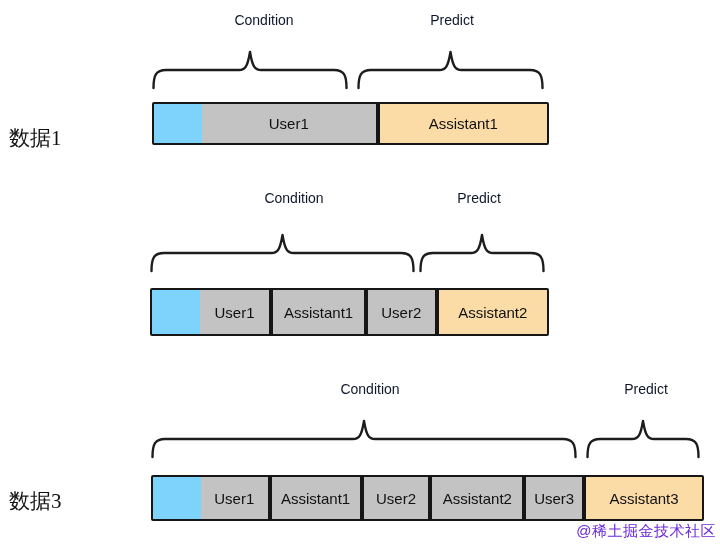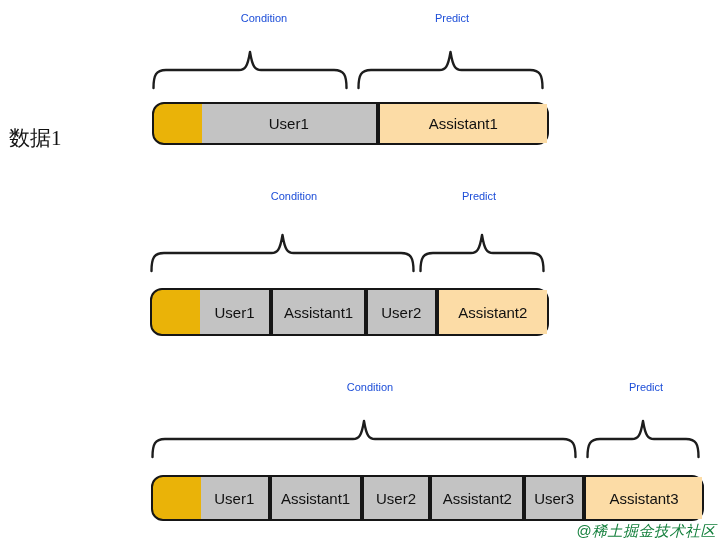--- a/index.html
+++ b/index.html
@@ -21,22 +21,22 @@
     font-family:"Liberation Serif", serif;
     font-size:21px;
     color:#111111;
     white-space:nowrap;
   }
   .bar{
     position:absolute;
     display:flex;
     box-sizing:border-box;
     border:2px solid #161616;
-    border-radius:12px;
-    background:#eab308;
+    border-radius:2px;
+    background:#7dd3fc;
     padding-left:48px;
   }
   .segment{
     box-sizing:border-box;
     display:flex;
     align-items:center;
     justify-content:center;
     font-size:15px;
     color:#111111;
     white-space:nowrap;
@@ -52,33 +52,32 @@
   .brace path{
     fill:none;
     stroke:#1d1d1d;
     stroke-width:2.4;
     stroke-linecap:round;
     stroke-linejoin:round;
   }
   .group-label{
     position:absolute;
     transform:translateX(-50%);
-    font-size:11px;
-    color:#1d4ed8;
+    font-size:14px;
+    color:#0f172a;
     white-space:nowrap;
   }
   .watermark{
     position:absolute;
     right:4px;
     bottom:4px;
     font-size:15px;
-    color:#15803d;
+    color:#6d28d9;
     letter-spacing:0.5px;
     white-space:nowrap;
-    font-style:italic;
   }
 </style>
 </head>
 <body>
 
 <div id="canvas">
   <span class="watermark">@稀土掘金技术社区</span>
 <div class="row-label" style="top: 124px;">数据1</div>
     <div class="group-label" style="left: 264px; top: 12px;">Condition</div>
     <div class="group-label" style="left: 452px; top: 12px;">Predict</div>
@@ -99,20 +98,21 @@
     </svg>
     <svg class="brace" width="126" height="42" viewBox="0 0 126 42" style="left: 419px; top: 231px;">
       <path d="M1.5 40 C1.5 27 4 22 14 22 L52 22 C58 22 60.5 19 63 4 C65.5 19 68 22 74 22 L112 22 C122 22 124.5 27 124.5 40"></path>
     </svg>
     <div class="bar" style="left: 150px; top: 288px; width: 399px; height: 48px; border-color: rgb(22, 22, 22);">
       <div class="segment" style="width: 79px; background: rgb(195, 195, 195); border-left-color: rgb(22, 22, 22);">User1</div>
       <div class="segment" style="width: 108px; background: rgb(195, 195, 195); border-left-color: rgb(22, 22, 22);">Assistant1</div>
       <div class="segment" style="width: 80px; background: rgb(195, 195, 195); border-left-color: rgb(22, 22, 22);">User2</div>
       <div class="segment" style="width: 128px; background: rgb(252, 220, 166); border-left-color: rgb(22, 22, 22);">Assistant2</div>
     </div>
+    <div class="row-label" style="top: 487px;">数据3</div>
     <div class="group-label" style="left: 370px; top: 381px;">Condition</div>
     <div class="group-label" style="left: 646px; top: 381px;">Predict</div>
     <svg class="brace" width="426" height="42" viewBox="0 0 426 42" style="left: 151px; top: 417px;">
       <path d="M1.5 40 C1.5 27 4 22 14 22 L202 22 C208 22 210.5 19 213 4 C215.5 19 218 22 224 22 L412 22 C422 22 424.5 27 424.5 40"></path>
     </svg>
     <svg class="brace" width="114" height="42" viewBox="0 0 114 42" style="left: 586px; top: 417px;">
       <path d="M1.5 40 C1.5 27 4 22 14 22 L46 22 C52 22 54.5 19 57 4 C59.5 19 62 22 68 22 L100 22 C110 22 112.5 27 112.5 40"></path>
     </svg>
     <div class="bar" style="left: 151px; top: 475px; width: 553px; height: 46px; border-color: rgb(22, 22, 22);">
       <div class="segment" style="width: 74px; background: rgb(195, 195, 195); border-left-color: rgb(22, 22, 22);">User1</div>

